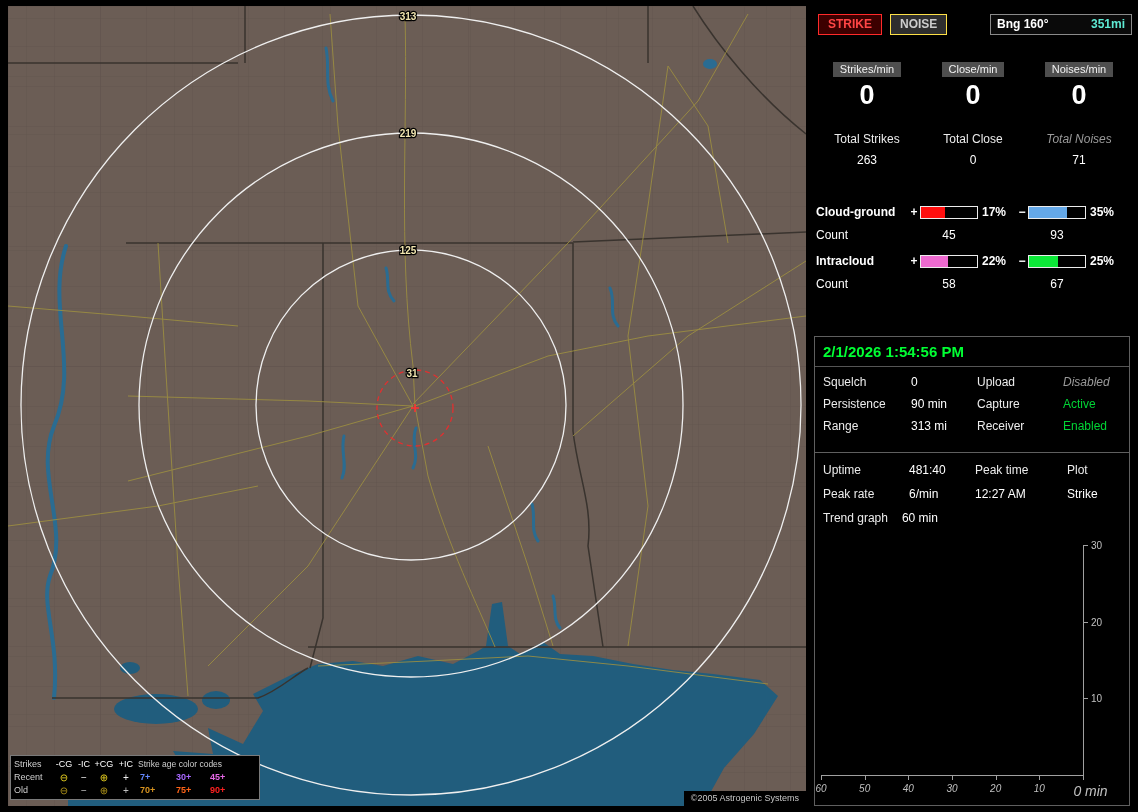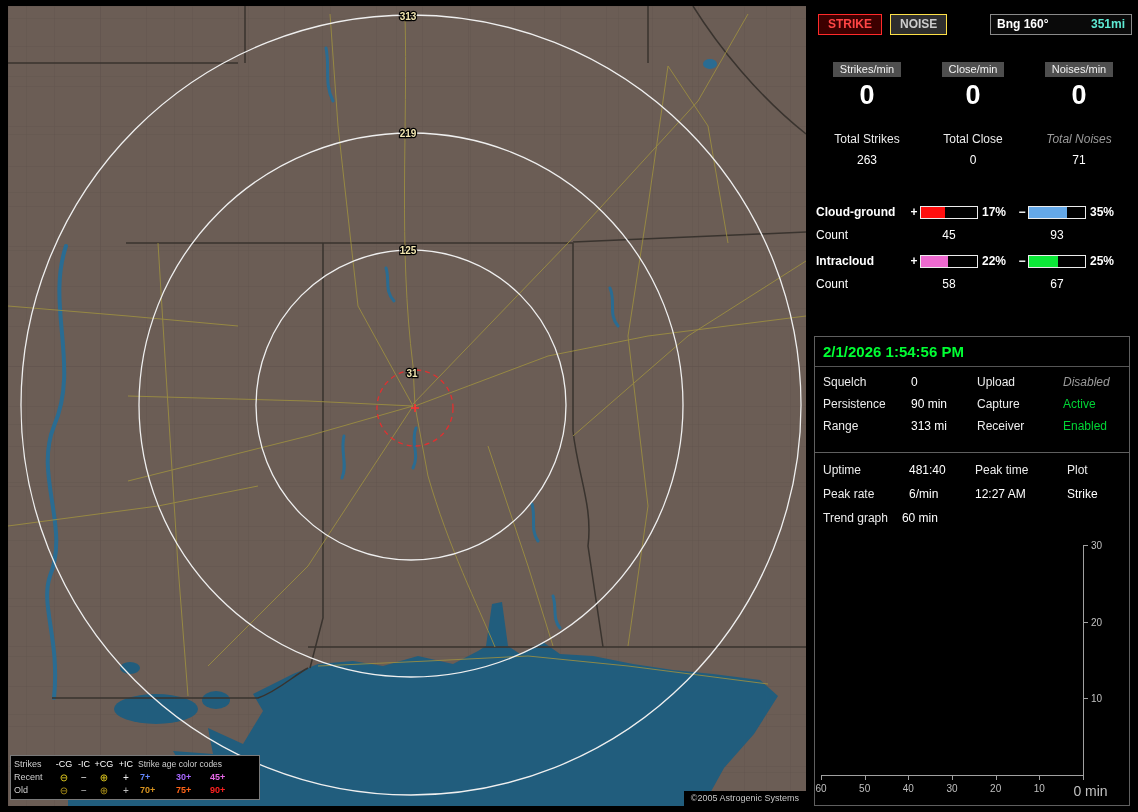--- a/index.html
+++ b/index.html
@@ -75,21 +75,21 @@
   .session-grid{display:grid;grid-template-columns:86px 66px 92px 58px;
                 padding:10px 0 0 8px;row-gap:10px;}
   .trend-row{padding:10px 0 0 8px;display:flex;gap:14px;}
 
   .plot{position:absolute;left:6px;top:92px;width:262px;height:230px;
         border-right:1px solid #a0a0a0;border-bottom:1px solid #a0a0a0;background:#000;}
   .ytick{position:absolute;left:100%;width:5px;height:1px;background:#a0a0a0;}
   .xtick{position:absolute;top:100%;width:1px;height:5px;background:#a0a0a0;}
   .ylab{position:absolute;left:calc(100% + 8px);transform:translateY(-50%);
         color:#c0c0c0;font-size:10px;}
-  .xlabels{position:absolute;left:6px;top:330px;width:262px;height:14px;}
+  .xlabels{position:absolute;left:6px;top:330px;width:262px;height:14px;font-style:italic;}
   .xlab{position:absolute;transform:translateX(-50%);color:#c0c0c0;font-size:10px;}
   .xlab-end{position:absolute;left:100%;transform:translateX(-28%);color:#c0c0c0;font-size:14px;white-space:nowrap;}
 </style>
 </head>
 <body>
 
 <div class="map-wrap">
   <svg viewBox="0 0 798 800" width="798" height="800">
     <defs>
       <pattern id="county1" width="46" height="40" patternUnits="userSpaceOnUse">

